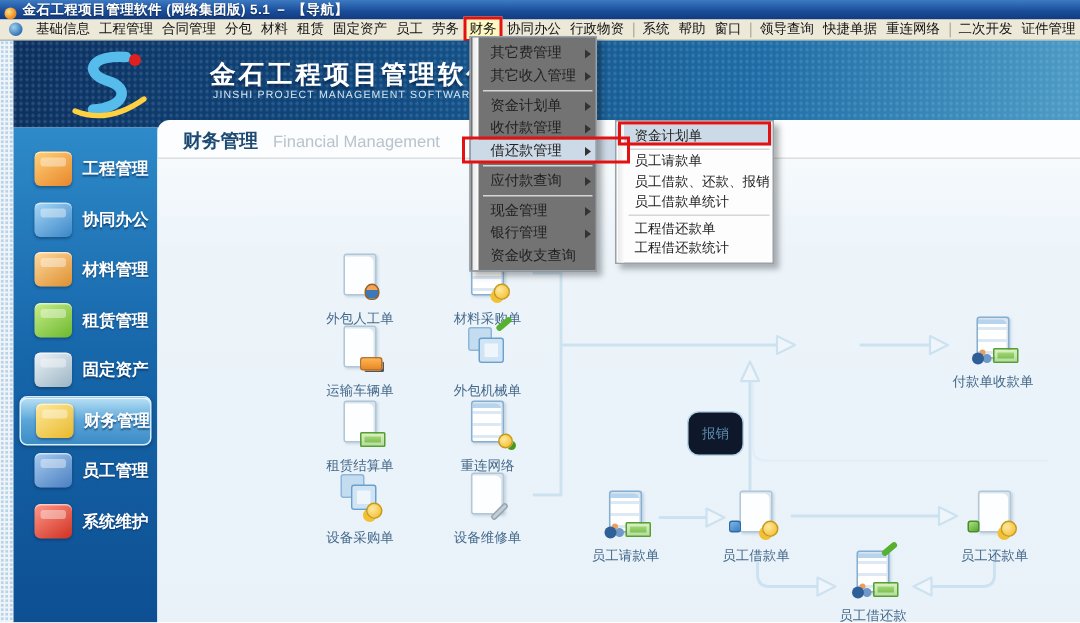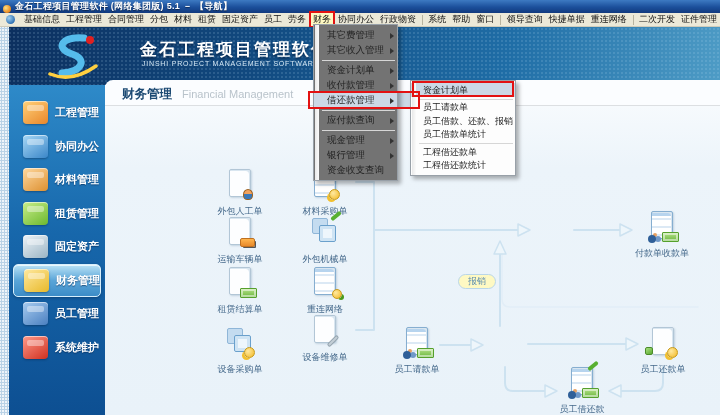--- a/index.html
+++ b/index.html
@@ -110,22 +110,22 @@
     box-shadow:3px -1px 0 -2px #f2b822; }
   .b-people { left:3px; bottom:-1px; width:8px; height:8px; border-radius:50%;
     background:#2f5f98; box-shadow:6px 0 0 -1px #6f98c8, 3px -4px 0 -2px #e8a060; }
   .b-flow { left:-1px; bottom:3px; width:8px; height:8px; border-radius:2px;
     background:linear-gradient(145deg,#7ab6e8,#3a80c4); border:1px solid #2f6aa8; }
   .b-flow-green { left:-1px; bottom:3px; width:8px; height:8px; border-radius:2px;
     background:linear-gradient(145deg,#a8e080,#5aa832); border:1px solid #4a8c28; }
   .b-arrow-up { right:0; top:-2px; width:12px; height:4px; border-radius:2px;
     background:#58b030; transform:rotate(-40deg); }
 
-  .pill { position:absolute; left:458px; top:274px; width:38px; height:15px; border-radius:8px;
-    background:#fef9c3; border:1px solid #b9d6e9; color:#5a8cb0; font-size:9px;
+  .pill { position:absolute; left:458px; top:274px; width:38px; height:30px; border-radius:8px;
+    background:#0f172a; border:1px solid #b9d6e9; color:#5a8cb0; font-size:9px;
     display:flex; align-items:center; justify-content:center; }
 
   
   .menu-panel { position:absolute; left:313px; top:24px; width:85px; background:#737373;
     border:1px solid #98a0a8; box-shadow:3px 3px 4px rgba(0,0,0,.3); padding:3px 0 2px 0; z-index:50; }
   .menu-panel::before { content:""; position:absolute; left:1px; top:0; bottom:0; width:4px;
     background:linear-gradient(90deg,#e9e9e9,#fbfbfb); }
   .m-row { height:15px; display:flex; align-items:center; padding-left:13px; padding-right:3px;
     font-size:9.5px; color:#222; position:relative; cursor:pointer; white-space:nowrap; }
   .m-row .arr { margin-left:auto; width:0; height:0; border-left:4px solid #333;
@@ -283,35 +283,39 @@
     <span class="nlabel">外包机械单</span>
   </div>
   <div class="node" style="left:202px; top:266px;">
     <span class="nicon"><i class="pg"></i><i class="badge b-money"></i></span>
     <span class="nlabel">租赁结算单</span>
   </div>
   <div class="node" style="left:287px; top:266px;">
     <span class="nicon"><i class="pg pg-sheet"></i><i class="badge b-coins-plus"></i></span>
     <span class="nlabel">重连网络</span>
   </div>
-  <div class="node" style="left:202px; top:326px;">
+  <div class="node" style="left:202px; top:314px;">
     <span class="nicon"><i class="sq1"></i><i class="sq2"></i><i class="badge b-coins"></i></span>
     <span class="nlabel">设备采购单</span>
   </div>
   <div class="node" style="left:287px; top:314px;">
     <span class="nicon"><i class="pg"></i><i class="badge b-wrench"></i></span>
     <span class="nlabel">设备维修单</span>
   </div>
   <div class="node" style="left:624px; top:210px;">
     <span class="nicon"><i class="pg pg-sheet"></i><i class="badge b-money"></i><i class="badge b-people"></i></span>
     <span class="nlabel">付款单收款单</span>
   </div>
   <div class="node" style="left:379px; top:326px;">
     <span class="nicon"><i class="pg pg-sheet"></i><i class="badge b-money"></i><i class="badge b-people"></i></span>
     <span class="nlabel">员工请款单</span>
+  </div>
+  <div class="node" style="left:466px; top:326px;">
+    <span class="nicon"><i class="pg"></i><i class="badge b-flow"></i><i class="badge b-coins"></i></span>
+    <span class="nlabel">员工借款单</span>
   </div>
   <div class="node" style="left:625px; top:326px;">
     <span class="nicon"><i class="pg"></i><i class="badge b-flow-green"></i><i class="badge b-coins"></i></span>
     <span class="nlabel">员工还款单</span>
   </div>
   <div class="node" style="left:544px; top:366px;text-align:center;">
     <span class="nicon"><i class="pg pg-sheet"></i><i class="badge b-money"></i><i class="badge b-people"></i><i class="badge b-arrow-up"></i></span>
     <span class="nlabel">员工借还款</span>
   </div>
 

